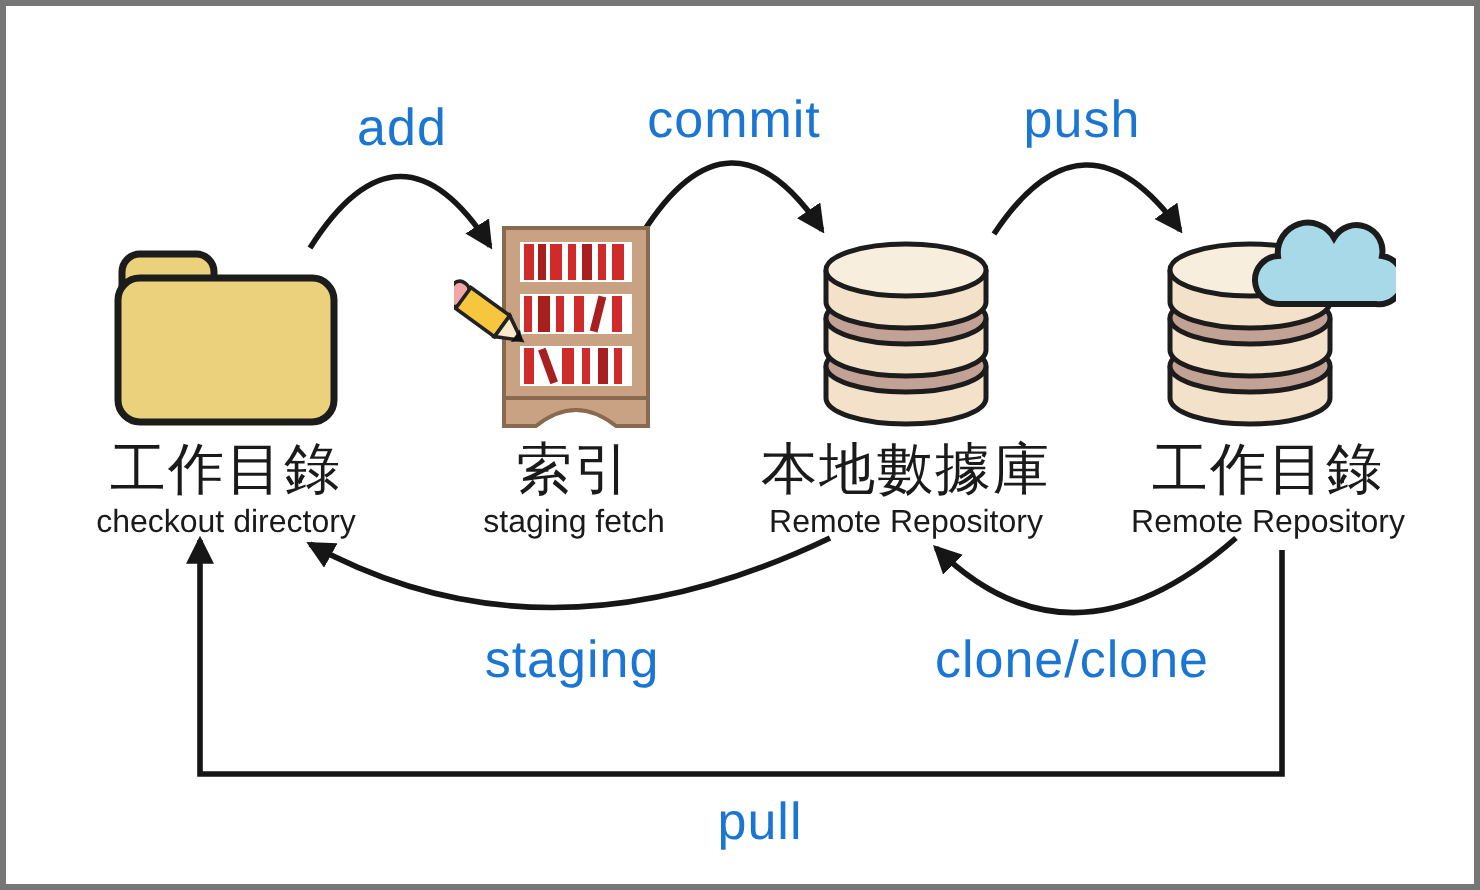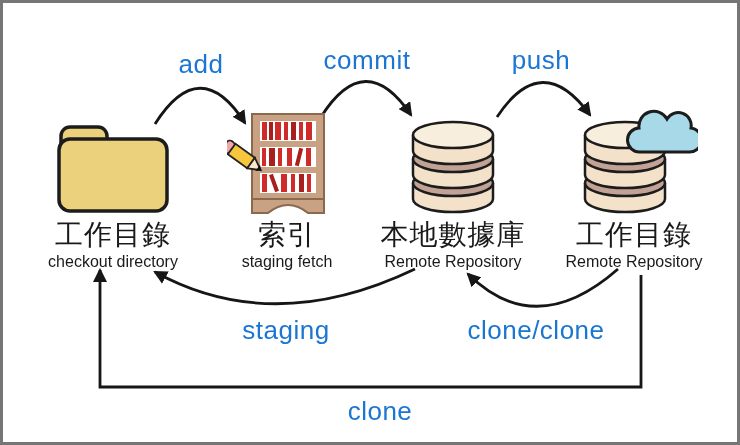--- a/index.html
+++ b/index.html
@@ -41,21 +41,21 @@
     <path class="arrow" d="M412 266 Q270 334 152 269" marker-end="url(#ah)"></path>
     <path class="arrow" d="M615 266 Q533 338 465 271" marker-end="url(#ah)"></path>
     <path class="arrow" d="M638 272 L638 384 L97 384 L97 267" marker-end="url(#ah)"></path>
   </svg>
 
   <span class="edge-label" style="left:198px;top:61px">add</span>
   <span class="edge-label" style="left:538px;top:57px">push</span>
   <span class="edge-label" style="left:364px;top:57px">commit</span>
   <span class="edge-label" style="left:283px;top:327px">staging</span>
   <span class="edge-label" style="left:533px;top:327px">clone/clone</span>
-  <span class="edge-label" style="left:377px;top:408px">clone</span>
+  <span class="edge-label" style="left:377px;top:408px">pull</span>
 
   <div class="node" style="left:20px">
     <div class="icon-area">
       <svg width="116" height="92" viewBox="0 0 116 92">
         <rect x="6" y="4" width="46" height="28" rx="9" style="fill:var(--folder-fill);stroke:#1c1c1c;stroke-width:3.5"></rect>
         <rect x="4" y="16" width="108" height="72" rx="11" style="fill:var(--folder-fill);stroke:#1c1c1c;stroke-width:3.5"></rect>
       </svg>
     </div>
     <div class="zh">工作目錄</div>
     <div class="en">checkout directory</div>

